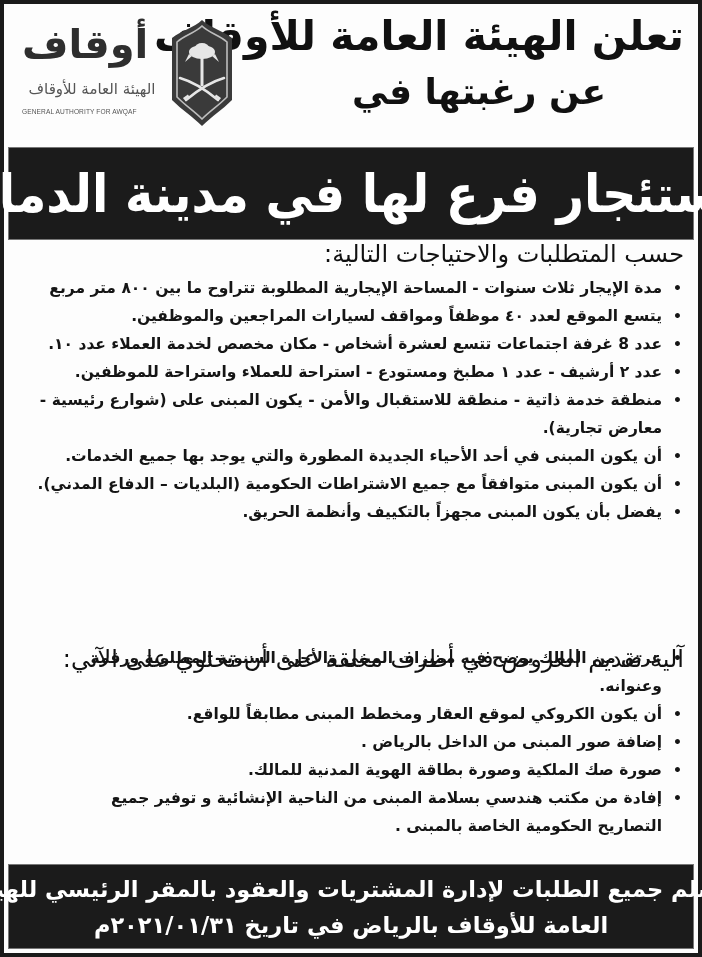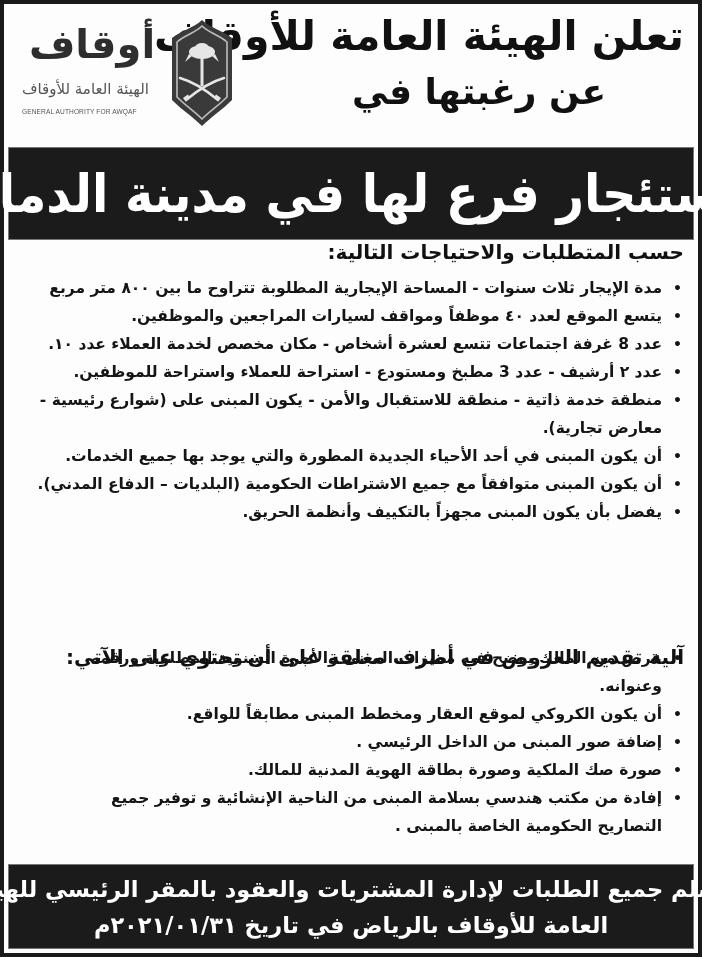--- a/index.html
+++ b/index.html
@@ -23,47 +23,47 @@
     }
     .headline-2 {
       position: absolute; right: 92px; top: 66px;
       font-size: 36px; font-weight: bold; line-height: 1.2;
       color: #111; white-space: nowrap;
     }
     .logo { position: absolute; left: 10px; top: 6px; width: 236px; height: 118px; direction: ltr; }
     .emblem { position: absolute; left: 152px; top: 8px; width: 72px; height: 110px; }
     .logo-word {
       position: absolute; left: 8px; top: 14px; width: 140px;
-      text-align: center; font-size: 40px; font-weight: bold; color: #2e2e2e;
+      text-align: left; font-size: 40px; font-weight: bold; color: #2e2e2e;
       direction: rtl; line-height: 1;
     }
     .logo-sub {
       position: absolute; left: 8px; top: 72px; width: 140px;
-      text-align: left; font-size: 15px; color: #555; direction: rtl; line-height: 1;
+      text-align: center; font-size: 15px; color: #555; direction: rtl; line-height: 1;
     }
     .logo-en {
       position: absolute; left: 8px; top: 98px; width: 140px;
       text-align: left; font-size: 6.6px; color: #555; letter-spacing: 0.1px;
       font-family: "Liberation Sans", sans-serif; white-space: nowrap;
     }
     
     .banner {
       position: absolute; left: 4px; top: 143px; width: 686px; height: 93px;
       background: #1b1b1b; border: 1px solid #777;
       box-sizing: border-box;
       display: flex; align-items: center; justify-content: center;
     }
     .banner-text {
       color: #fff; font-size: 52px; font-weight: bold; line-height: 1; white-space: nowrap;
       transform: scaleX(0.92);
     }
     
     .section-heading {
       position: absolute; right: 14px;
-      font-size: 20px; font-weight: bold; color: #111; white-space: nowrap;
+      font-size: 24px; font-weight: normal; color: #111; white-space: nowrap;
     }
     .list { position: absolute; right: 14px; left: 10px; margin: 0; padding: 0; list-style: none; }
     .list li {
       position: relative; padding-right: 22px;
       font-size: 15.5px; font-weight: bold; line-height: 28px; color: #151515;
       text-align: justify;
     }
     .list li .bullet {
       position: absolute; right: 2px; top: 0; font-size: 14px; line-height: 28px;
     }
@@ -129,21 +129,21 @@
     <li>
       <span class="bullet">•</span>
       <span>يتسع الموقع لعدد ٤٠ موظفاً ومواقف لسيارات المراجعين والموظفين.</span>
     </li>
     <li>
       <span class="bullet">•</span>
       <span>عدد 8 غرفة اجتماعات تتسع لعشرة أشخاص - مكان مخصص لخدمة العملاء عدد ١٠.</span>
     </li>
     <li>
       <span class="bullet">•</span>
-      <span>عدد ٢ أرشيف - عدد 3 مطبخ ومستودع - استراحة للعملاء واستراحة للموظفين.</span>
+      <span>عدد ٢ أرشيف - عدد ١ مطبخ ومستودع - استراحة للعملاء واستراحة للموظفين.</span>
     </li>
     <li>
       <span class="bullet">•</span>
       <span>منطقة خدمة ذاتية - منطقة للاستقبال والأمن - يكون المبنى على (شوارع رئيسية -</span>
       <span class="cont">معارض تجارية).</span>
     </li>
     <li>
       <span class="bullet">•</span>
       <span>أن يكون المبنى في أحد الأحياء الجديدة المطورة والتي يوجد بها جميع الخدمات.</span>
     </li>
@@ -163,21 +163,21 @@
       <span class="bullet">•</span>
       <span>عرض من المالك يوضح فيه مميزات المبنى والأجرة السنوية المطلوبة ورقمه</span>
       <span class="cont">وعنوانه.</span>
     </li>
     <li>
       <span class="bullet">•</span>
       <span>أن يكون الكروكي لموقع العقار ومخطط المبنى مطابقاً للواقع.</span>
     </li>
     <li>
       <span class="bullet">•</span>
-      <span>إضافة صور المبنى من الداخل الرئيسي .</span>
+      <span>إضافة صور المبنى من الداخل بالرياض .</span>
     </li>
     <li>
       <span class="bullet">•</span>
       <span>صورة صك الملكية وصورة بطاقة الهوية المدنية للمالك.</span>
     </li>
     <li>
       <span class="bullet">•</span>
       <span>إفادة من مكتب هندسي بسلامة المبنى من الناحية الإنشائية و توفير جميع</span>
       <span class="cont">التصاريح الحكومية الخاصة بالمبنى .</span>
     </li>

